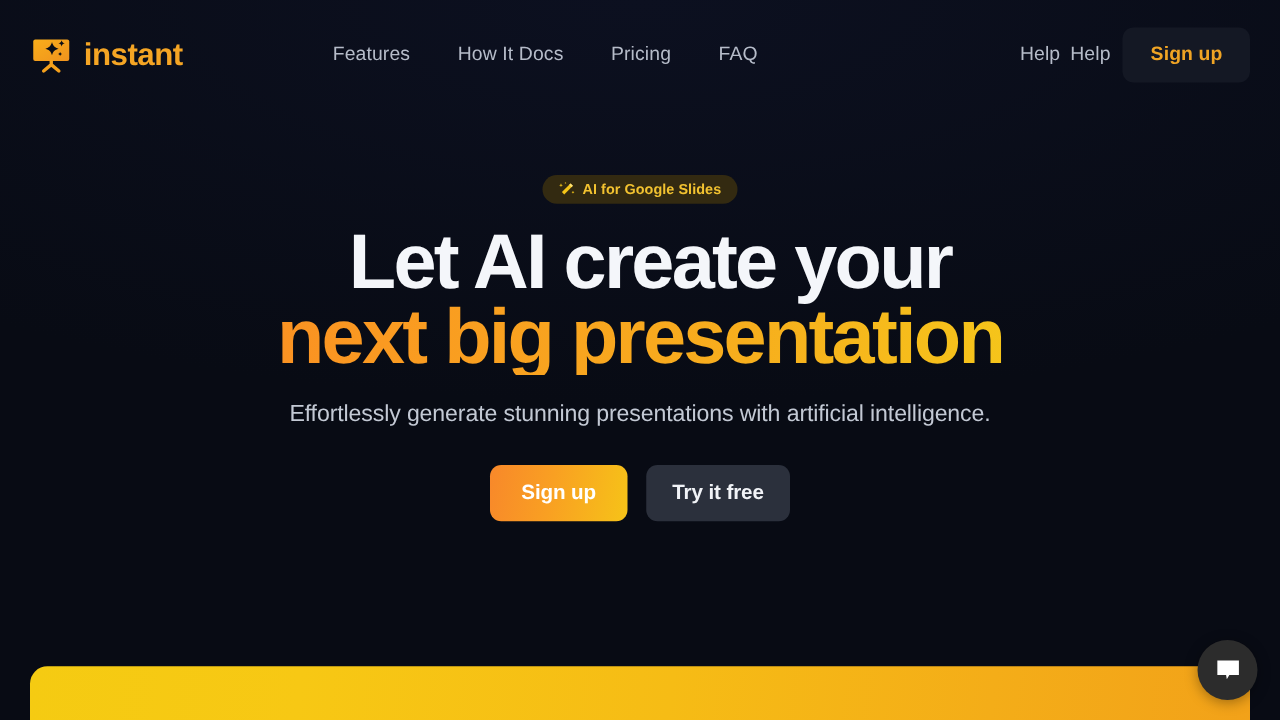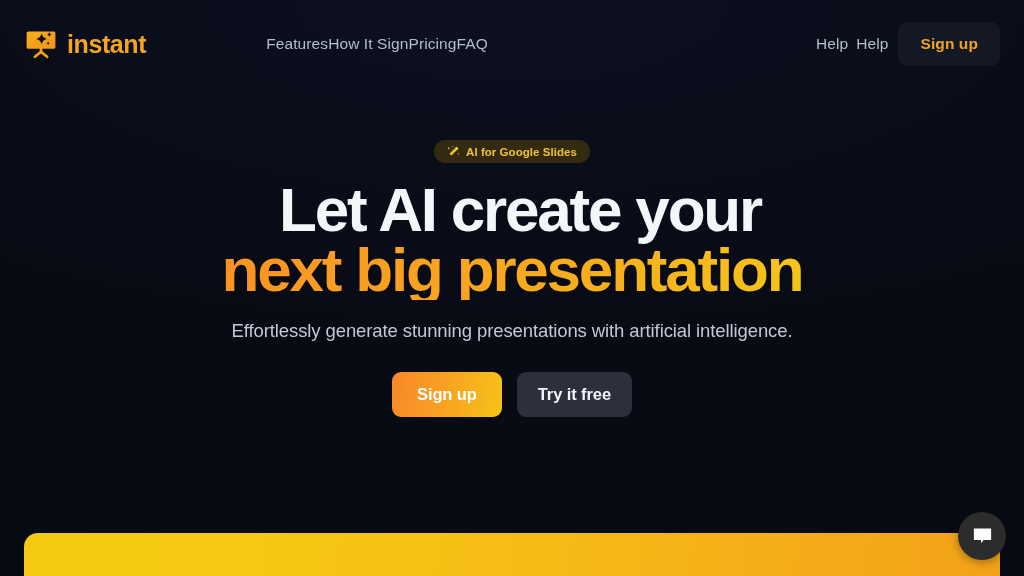--- a/index.html
+++ b/index.html
@@ -57,20 +57,21 @@
     font-size: 25px;
     font-weight: 700;
     letter-spacing: -0.4px;
     color: #f5a524;
     line-height: 1;
   }
 
   .nav-center {
     display: flex;
     align-items: center;
+    gap: 38px;
     margin-left: 120px;
   }
 
   .nav-link {
     font-size: 15.5px;
     font-weight: 400;
     color: #b6bcc9;
     letter-spacing: 0.1px;
     text-decoration: none;
     white-space: nowrap;
@@ -263,21 +264,21 @@
           <path d="M17.6 6.6c.9 3.2 2.1 4.4 5.3 5.3-3.2.9-4.4 2.1-5.3 5.3-.9-3.2-2.1-4.4-5.3-5.3 3.2-.9 4.4-2.1 5.3-5.3z" fill="#0b0e17"></path>
           <path d="M25.3 5.1c.4 1.5 1 2.1 2.5 2.5-1.5.4-2.1 1-2.5 2.5-.4-1.5-1-2.1-2.5-2.5 1.5-.4 2.1-1 2.5-2.5z" fill="#0b0e17"></path>
           <path d="M24.1 14.4c.3 1.1.7 1.5 1.8 1.8-1.1.3-1.5.7-1.8 1.8-.3-1.1-.7-1.5-1.8-1.8 1.1-.3 1.5-.7 1.8-1.8z" fill="#0b0e17"></path>
         </svg>
       </span>
       <span class="brand-name">instant</span>
     </div>
 
     <nav class="nav-center">
       <a class="nav-link">Features</a>
-      <a class="nav-link">How It Sign</a>
+      <a class="nav-link">How It Docs</a>
       <a class="nav-link">Pricing</a>
       <a class="nav-link">FAQ</a>
     </nav>
 
     <div class="nav-right">
       <a class="nav-link">Help</a>
       <a class="nav-link">Help</a>
       <a class="nav-signup">Sign up</a>
     </div>
 

